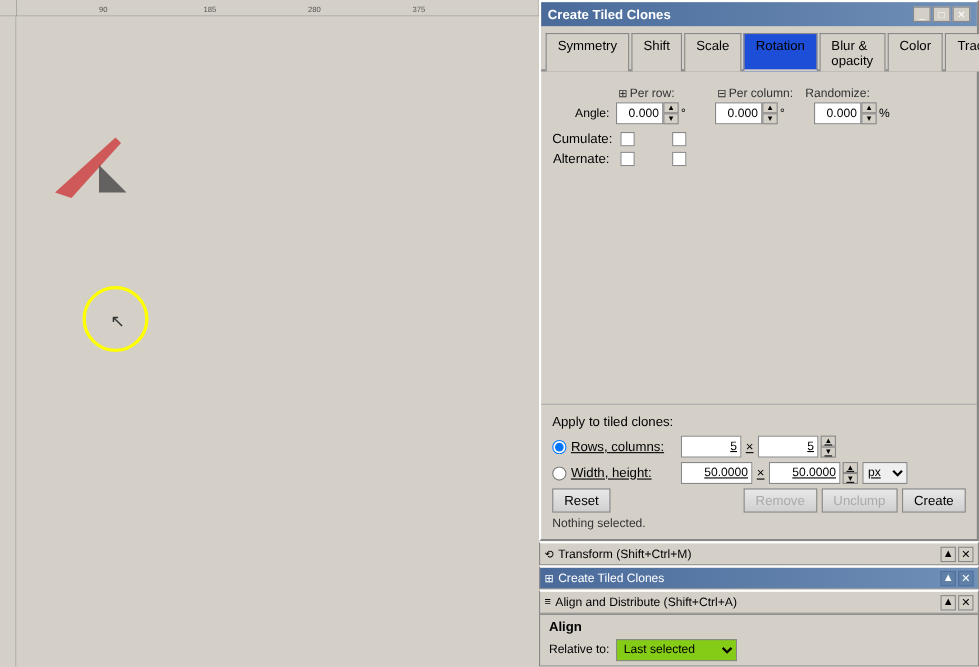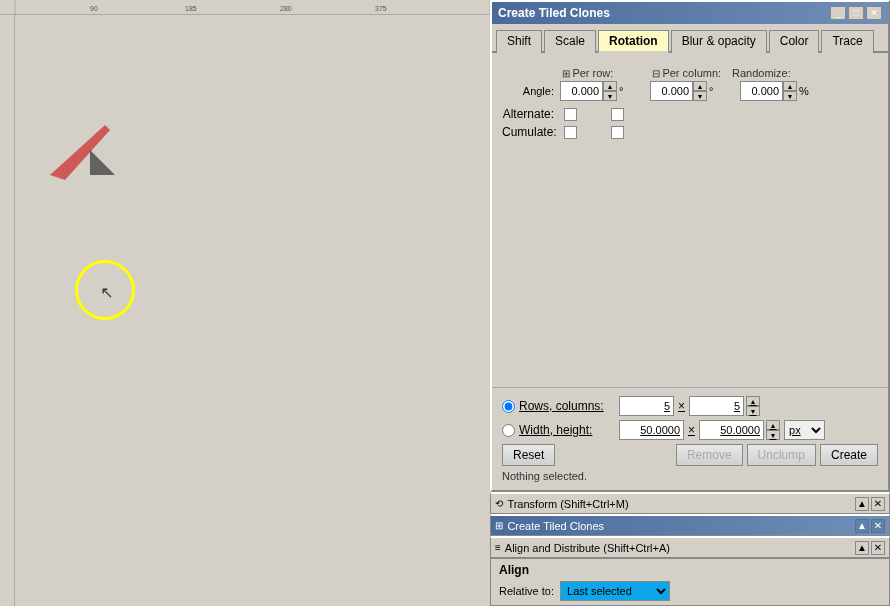--- a/index.html
+++ b/index.html
@@ -85,22 +85,22 @@
     
     .tab-bar {
       display: flex; background: #d4d0c8; padding: 4px 4px 0 4px; border-bottom: 2px solid #888;
     }
     .tab {
       padding: 3px 10px; border: 1px solid #888; background: #d4d0c8;
       cursor: pointer; font-size: 12px; margin-right: 2px;
       border-bottom: none; position: relative; bottom: -2px;
     }
     .tab.active {
-      background: #fef9c3; border-bottom: 2px solid #d4d0c8; z-index: 1;
-      font-weight: bold;
+      background: #1d4ed8; border-bottom: 2px solid #d4d0c8; z-index: 1;
+      font-weight: normal;
     }
 
     
     .tab-content {
       padding: 10px; flex: 1; min-height: 0;
     }
 
     
     .angle-section {
       margin-top: 4px;
@@ -175,21 +175,21 @@
     .panel-icon { font-size: 10px; }
     .panel-title { font-size: 11px; }
     .panel-btn { font-size: 10px; cursor: pointer; width: 14px; height: 14px; border: 1px solid #888; background: #d4d0c8; display: flex; align-items: center; justify-content: center; }
 
     
     .align-panel {
       background: #d4d0c8; border: 1px solid #888; padding: 4px 8px;
     }
     .align-title { font-size: 12px; font-weight: bold; margin-bottom: 4px; }
     .relative-row { display: flex; align-items: center; gap: 6px; font-size: 11px; }
-    .relative-select { height: 20px; font-size: 11px; border: 1px solid #888; background: #0ea5e9; padding: 1px 2px; }
+    .relative-select { height: 20px; font-size: 11px; border: 1px solid #888; background: #84cc16; padding: 1px 2px; }
   </style>
 </head>
 <body>
 
 <div class="canvas-area">
 
   <div class="ruler-top">
     <svg width="490" height="15" style="display:block;">
 
       <line x1="15" y1="0" x2="15" y2="15" stroke="#888" stroke-width="0.5"></line>
@@ -228,20 +228,21 @@
     <div class="dialog-titlebar">
       <span class="dialog-title">Create Tiled Clones</span>
       <div class="titlebar-buttons">
         <div class="title-btn">_</div>
         <div class="title-btn">□</div>
         <div class="title-btn">✕</div>
       </div>
     </div>
 
     <div class="tab-bar">
+      <div class="tab">Symmetry</div>
       <div class="tab">Shift</div>
       <div class="tab">Scale</div>
       <div class="tab active">Rotation</div>
       <div class="tab">Blur &amp; opacity</div>
       <div class="tab">Color</div>
       <div class="tab">Trace</div>
     </div>
 
     <div class="tab-content">
       <div class="angle-section">
@@ -285,38 +286,39 @@
             <input class="num-input" type="text" value="0.000" style="">
             <div class="spin-btn-group">
               <div class="spin-btn">▲</div>
               <div class="spin-btn">▼</div>
             </div>
             <span class="unit-label">%</span>
           </div>
         </div>
 
         <div class="check-row">
+          <div class="check-label">Cumulate:</div>
+          <div class="check-group">
+            <div class="chk"></div>
+            <div class="chk"></div>
+          </div>
+        </div>
+
+        <div class="check-row">
           <div class="check-label">Alternate:</div>
           <div class="check-group">
             <div class="chk"></div>
             <div class="chk"></div>
           </div>
         </div>
-
-        <div class="check-row">
-          <div class="check-label">Cumulate:</div>
-          <div class="check-group">
-            <div class="chk"></div>
-            <div class="chk"></div>
-          </div>
-        </div>
       </div>
     </div>
 
     <div class="bottom-section">
+      <div class="apply-label">Apply to tiled clones:</div>
 
       <div class="radio-row">
         <input type="radio" class="radio-input" name="size-mode" checked="" style="">
         <span class="radio-label">Rows, columns:</span>
         <input class="num-input-sm" type="text" value="5" style="">
         <span class="x-label">×</span>
         <input class="num-input-sm" type="text" value="5" style="">
         <div class="spin-btn-group" style="margin-left:2px;">
           <div class="spin-btn">▲</div>
           <div class="spin-btn">▼</div>

